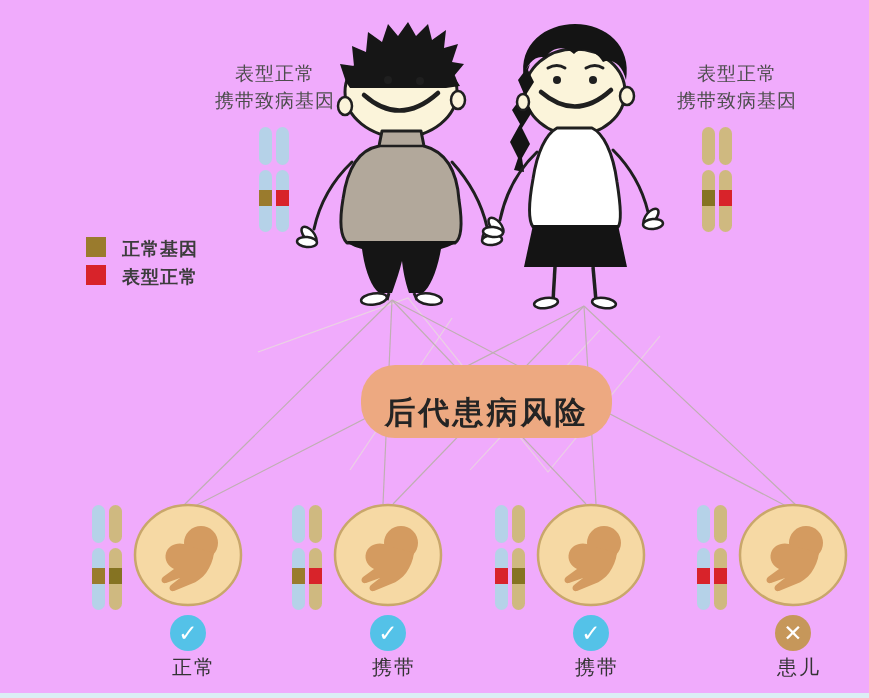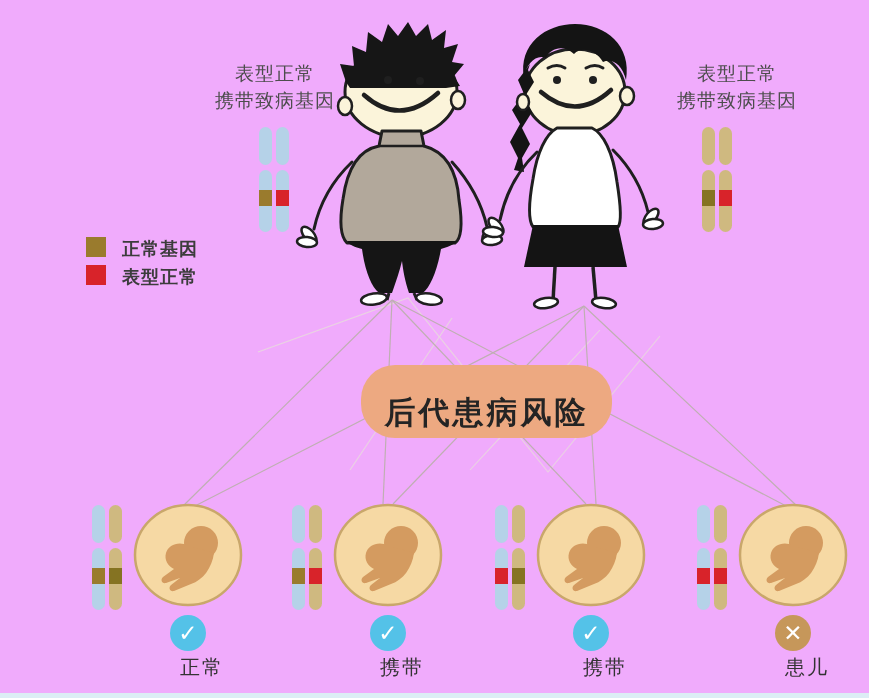--- a/index.html
+++ b/index.html
@@ -47,21 +47,21 @@
   .offspring-group .chrom-pair{left:7px;top:5px;}
   .fetus-svg{position:absolute;left:48px;top:3px;}
   .badge{
     position:absolute;left:85px;top:115px;width:36px;height:36px;border-radius:50%;
     display:flex;align-items:center;justify-content:center;
     color:#fff;font-size:23px;font-weight:700;line-height:1;
   }
   .badge.badge-check{background:var(--badge-check-bg,#54c2e8);}
   .badge.badge-cross{background:var(--badge-cross-bg,#c6975a);}
   .offspring-label{
-    position:absolute;left:12px;top:154px;width:210px;text-align:center;
+    position:absolute;left:4px;top:154px;width:210px;text-align:center;
     font-size:20px;color:#333;letter-spacing:2px;
   }
   .bottom-strip{left:0;bottom:0;width:869px;height:5px;background:#dcedf5;position:absolute;z-index:2;}
 </style>
 </head>
 <body>
 
 <div id="stage">
 
   <svg class="art" width="869" height="698" viewBox="0 0 869 698">

